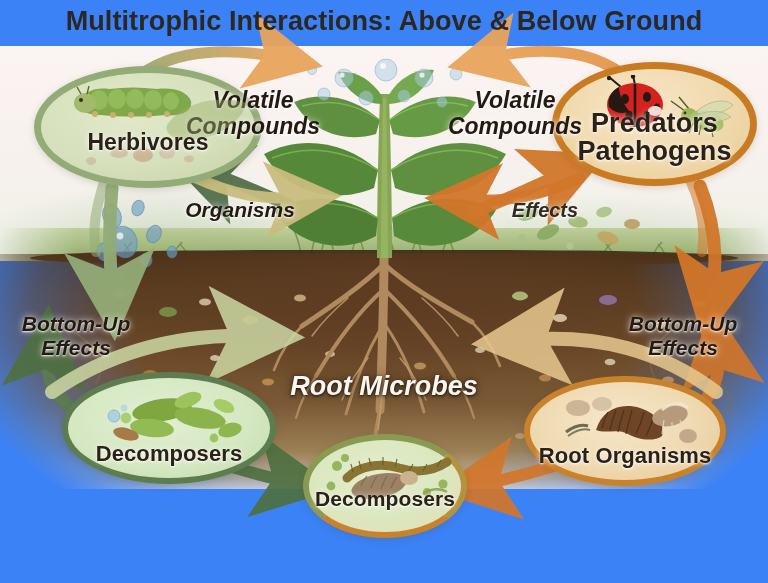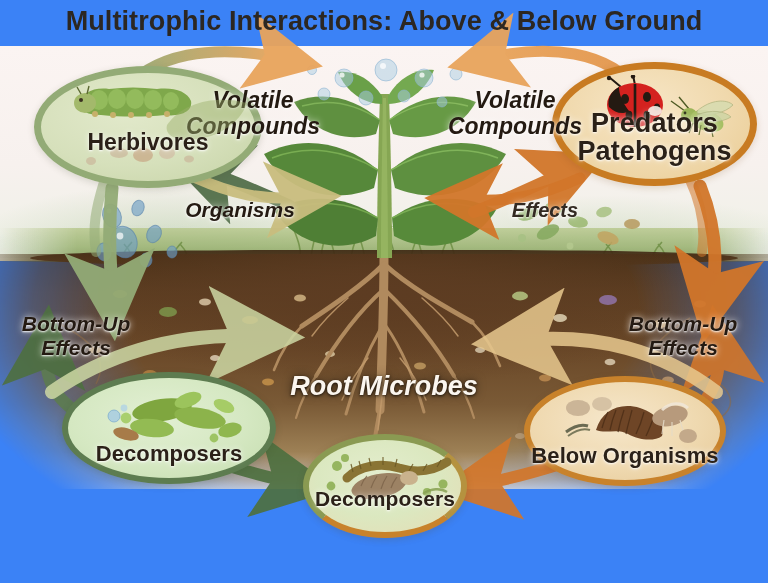--- a/index.html
+++ b/index.html
@@ -489,21 +489,21 @@
         <g stroke="#e5dac6" stroke-width="1.2" fill="none" opacity=".9">
           <path d="M106 30 L104 44"></path>
             <path d="M114 32 L114 46"></path>
             <path d="M122 30 L126 44"></path>
         </g>
         <ellipse cx="130" cy="46" rx="9" ry="7" fill="#c3a98a"></ellipse>
         <path d="M8 42 C16 36 24 34 30 36" stroke="#6b6b52" stroke-width="3" fill="none"></path>
         <path d="M10 46 C18 40 26 38 32 40" stroke="#7b7a5c" stroke-width="2" fill="none"></path>
       </g>
     </svg>
-    <div class="lbl">Below Organisms</div>
+    <div class="lbl">Root Organisms</div>
   </div>
 
   <div class="bubble" id="b-decC">
     <svg class="crit" style="left:14px;top:12px;width:136px;height:54px;" viewBox="0 0 136 54">
       <g>
         <path d="M24 26 C36 14 58 10 76 16 C96 22 112 18 124 10" stroke="#8a7434" stroke-width="9" fill="none" stroke-linecap="round"></path>
         <g stroke="#6a5824" stroke-width="1.2" opacity=".85">
           <path d="M30 20 L28 12"></path>
             <path d="M38 17 L36 9"></path>
             <path d="M48 14 L46 6"></path>

